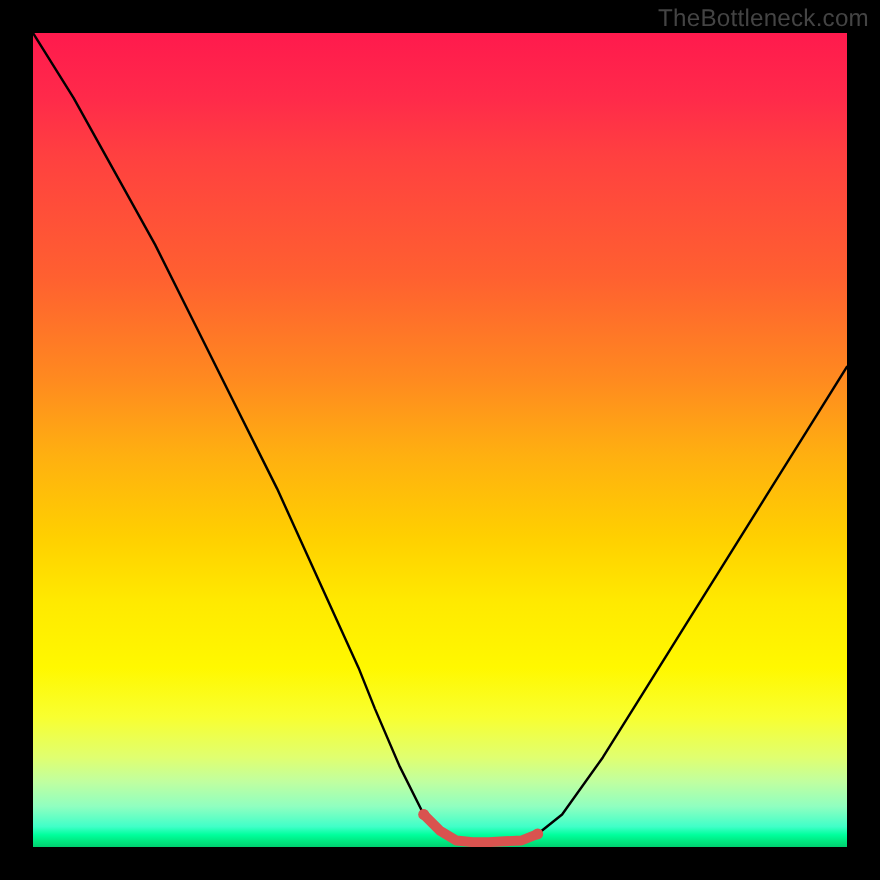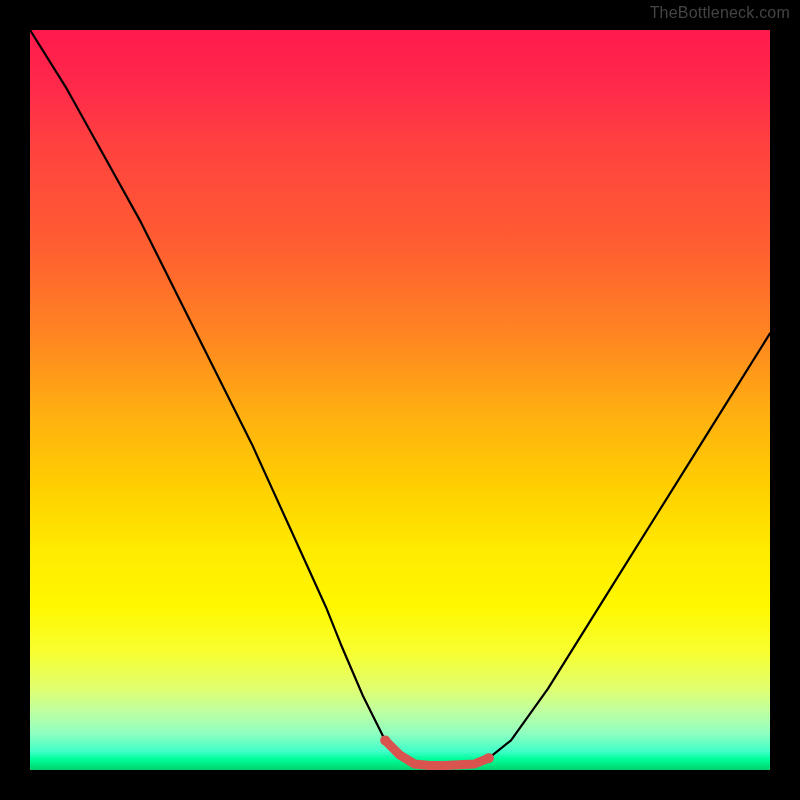--- a/index.html
+++ b/index.html
@@ -9,21 +9,21 @@
     background: #000;
     position: relative;
     font-family: Arial, Helvetica, sans-serif;
     overflow: hidden;
   }
   .watermark {
     position: absolute;
     top: 4px;
     right: 10px;
     color: #444;
-    font-size: 16px;
+    font-size: 22px;
     font-weight: 500;
     z-index: 10;
     letter-spacing: 0.2px;
   }
   .plot-area {
     position: absolute;
     left: 30px;
     top: 30px;
     width: 740px;
     height: 740px;

